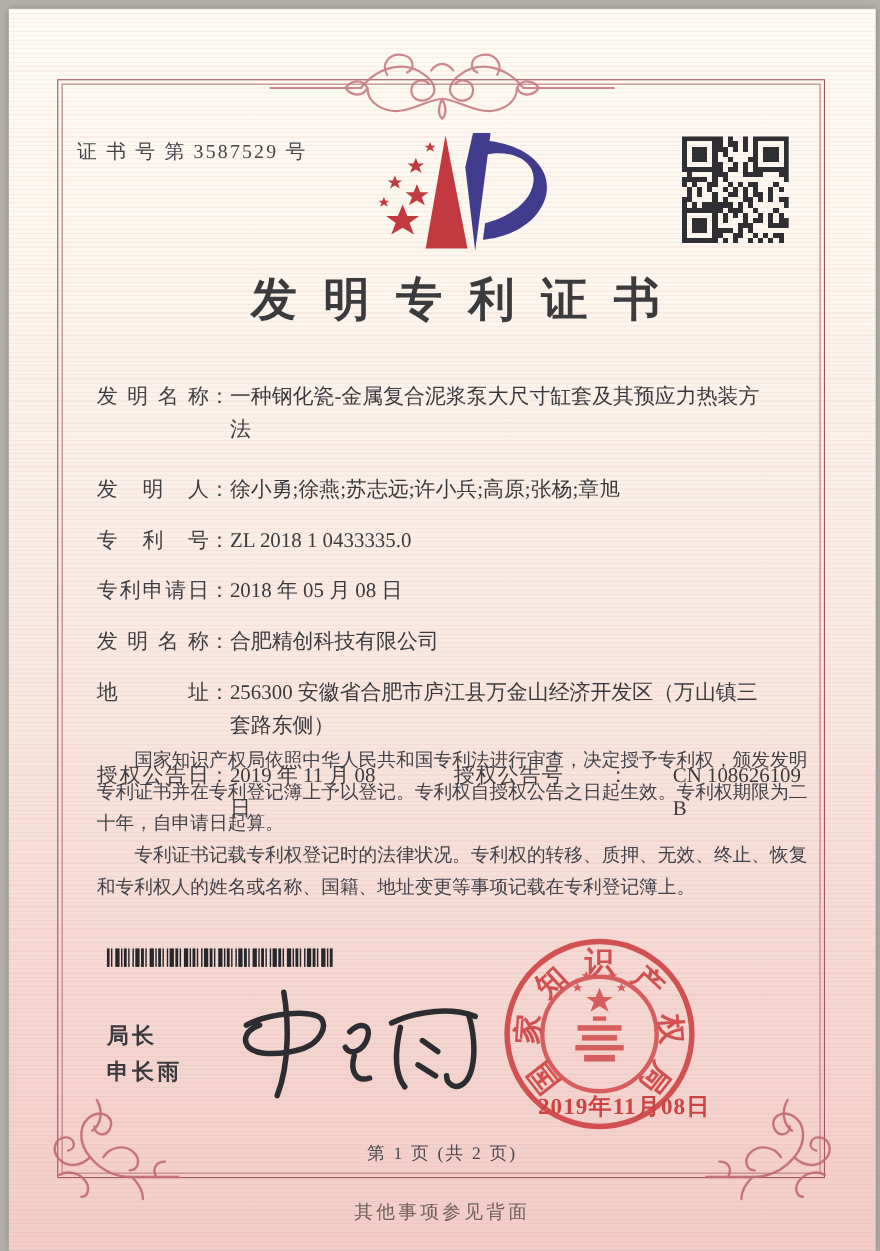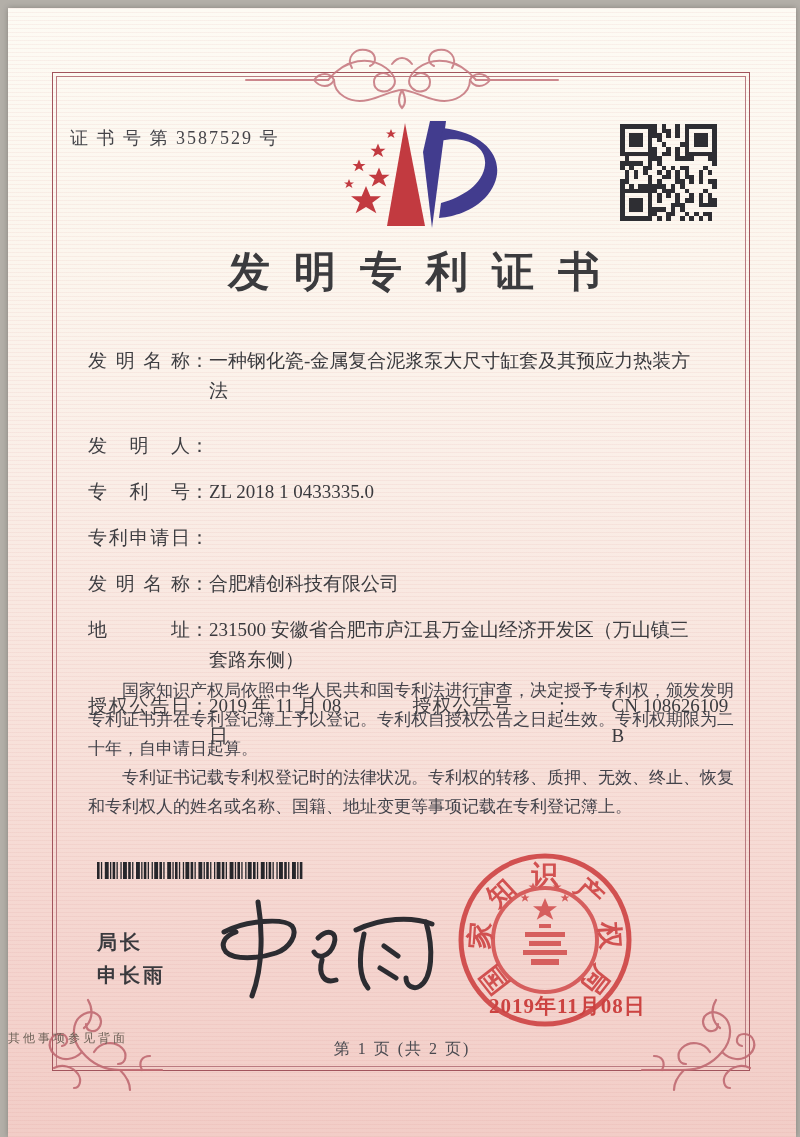--- a/index.html
+++ b/index.html
@@ -73,22 +73,22 @@
   .seal-date{
     position:absolute;left:481px;top:984px;
     font-size:21px;font-weight:700;color:#cc4341;letter-spacing:1px;
   }
 
   .page-footer{
     position:absolute;left:0;top:1031px;width:100%;text-align:center;
     font-size:16px;color:#4a4a50;letter-spacing:2px;
   }
   .back-note{
-    position:absolute;left:0;top:1022px;width:100%;text-align:left;
-    font-size:12px;color:#6e6258;letter-spacing:3px;
+    position:absolute;left:0;top:1082px;width:100%;text-align:center;
+    font-size:17px;color:#6e6258;letter-spacing:3px;
   }
 </style>
 </head>
 <body>
 
 <div class="page">
 
   <div class="frame"></div>
 
   <svg class="flourish flourish-top" width="320" height="78" viewBox="0 0 320 78">
@@ -386,39 +386,41 @@
 
   <div class="fields">
     <div class="field-row gap-lg">
       <span class="field-label">发明名称</span>
         <span class="field-colon">：</span>
       <span class="field-value">一种钢化瓷-金属复合泥浆泵大尺寸缸套及其预应力热装方法</span>
     </div>
     <div class="field-row">
       <span class="field-label">发明人</span>
         <span class="field-colon">：</span>
+      <span class="field-value">徐小勇;徐燕;苏志远;许小兵;高原;张杨;章旭</span>
     </div>
     <div class="field-row">
       <span class="field-label">专利号</span>
         <span class="field-colon">：</span>
       <span class="field-value">ZL 2018 1 0433335.0</span>
     </div>
     <div class="field-row">
       <span class="field-label">专利申请日</span>
         <span class="field-colon">：</span>
+      <span class="field-value">2018 年 05 月 08 日</span>
     </div>
     <div class="field-row">
       <span class="field-label">发明名称</span>
         <span class="field-colon">：</span>
       <span class="field-value">合肥精创科技有限公司</span>
     </div>
     <div class="field-row">
       <span class="field-label">地址</span>
         <span class="field-colon">：</span>
-      <span class="field-value">231500 安徽省合肥市庐江县万金山经济开发区（万山镇三套路东侧）</span>
+      <span class="field-value">256300 安徽省合肥市庐江县万金山经济开发区（万山镇三套路东侧）</span>
     </div>
     <div class="field-row grant-row">
       <span class="field-label">授权公告日</span>
         <span class="field-colon">：</span>
       <span class="field-value">2019 年 11 月 08 日</span>
       <span class="grant-second">
         <span class="field-label">授权公告号</span>
           <span class="field-colon">：</span>
         <span class="field-value">CN 108626109 B</span>
       </span>

